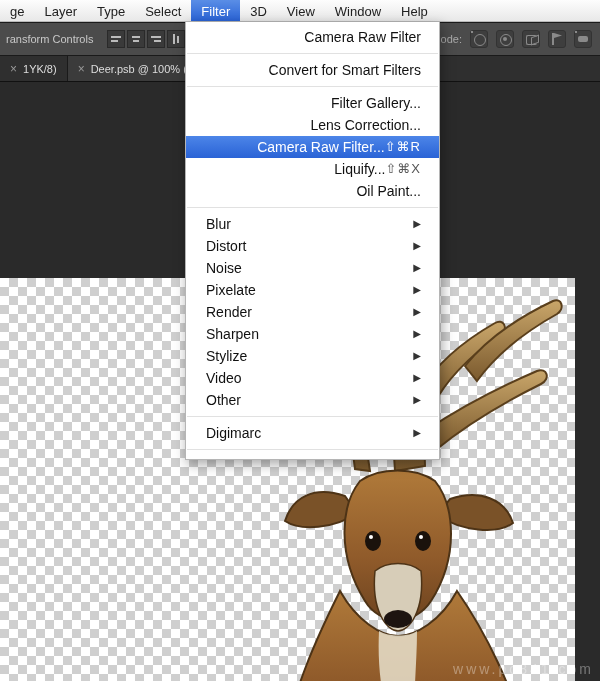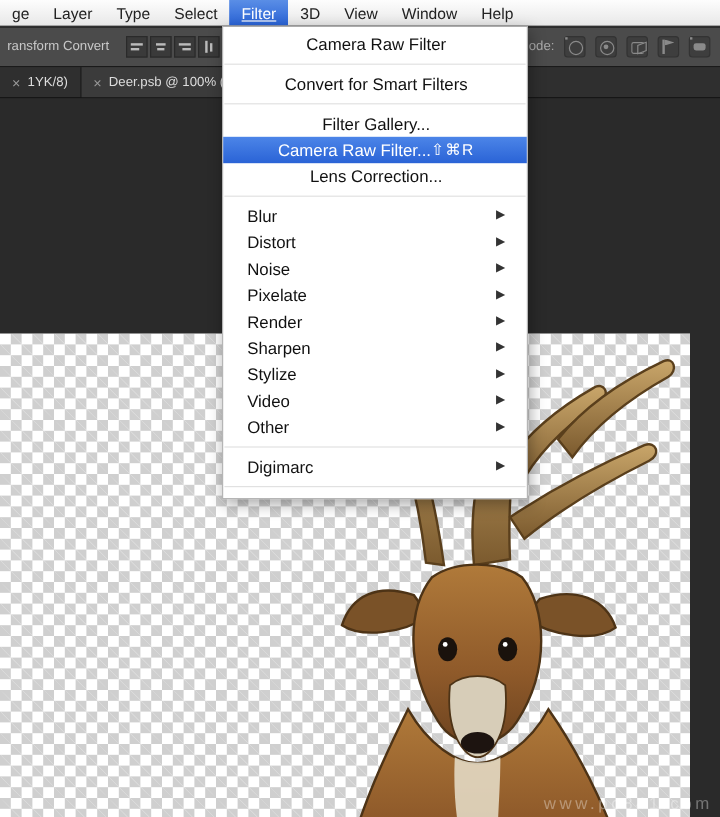--- a/index.html
+++ b/index.html
@@ -18,21 +18,20 @@
   }
   .menubar .menu-item {
     padding: 3px 10px 0 10px;
     line-height: 18px;
     cursor: default;
   }
   .menubar .menu-item.active {
     background: #2a63d6;
     background: linear-gradient(#5a8ee6, #2a63d6);
     color: #fff;
-    text-decoration: underline;
   }
 
   
   .optionsbar {
     height: 34px;
     background: #4b4b4b;
     border-top: 1px solid #1a1a1a;
     border-bottom: 1px solid #1a1a1a;
     display: flex;
     align-items: center;
@@ -128,21 +127,21 @@
     border: 1px solid #b5b5b5;
     border-top: none;
     box-shadow: 2px 4px 12px rgba(0,0,0,.35);
     font-size: 14px;
     color: #111;
     padding: 4px 0;
   }
   .dropdown .row {
     display: flex;
     align-items: center;
-    justify-content: center;
+    justify-content: flex-end;
     padding: 2px 18px 2px 20px;
     line-height: 18px;
     cursor: default;
     position: relative;
   }
   .dropdown .sep {
     height: 1px;
     background: #e1e1e1;
     margin: 5px 1px;
   }
@@ -180,21 +179,21 @@
     <div class="menu-item">Type</div>
     <div class="menu-item">Select</div>
     <div class="menu-item active">Filter</div>
     <div class="menu-item">3D</div>
     <div class="menu-item">View</div>
     <div class="menu-item">Window</div>
     <div class="menu-item">Help</div>
   </div>
 
 <div class="optionsbar">
-  <span class="opt-label">ransform Convert</span>
+  <span class="opt-label">ransform Controls</span>
   <div class="align-icons">
     <div class="ic a1"></div>
     <div class="ic a2"></div>
     <div class="ic a3"></div>
     <div class="ic a4"></div>
   </div>
   <div class="threed-group">
     <span>3D Mode:</span>
     <div class="mini-ic mi1"></div>
     <div class="mini-ic mi2"></div>
@@ -264,26 +263,33 @@
       <span>Camera Raw Filter</span>
     </div>
     <div class="sep"></div>
     <div class="row">
       <span>Convert for Smart Filters</span>
     </div>
     <div class="sep"></div>
     <div class="row">
       <span>Filter Gallery...</span>
     </div>
+    <div class="row">
+      <span>Lens Correction...</span>
+    </div>
     <div class="row highlight">
       <span>Camera Raw Filter...</span>
       <span class="shortcut">⇧⌘R</span>
     </div>
     <div class="row">
-      <span>Lens Correction...</span>
+      <span>Liquify...</span>
+      <span class="shortcut">⇧⌘X</span>
+    </div>
+    <div class="row">
+      <span>Oil Paint...</span>
     </div>
     <div class="sep"></div>
     <div class="row">
       <span>Blur</span>
       <span class="arrow">▶</span>
     </div>
     <div class="row">
       <span>Distort</span>
       <span class="arrow">▶</span>
     </div>

